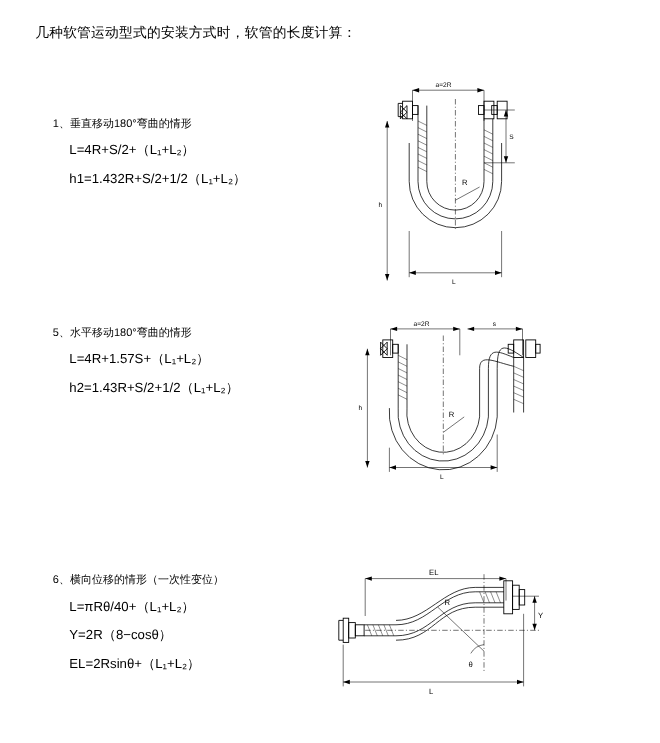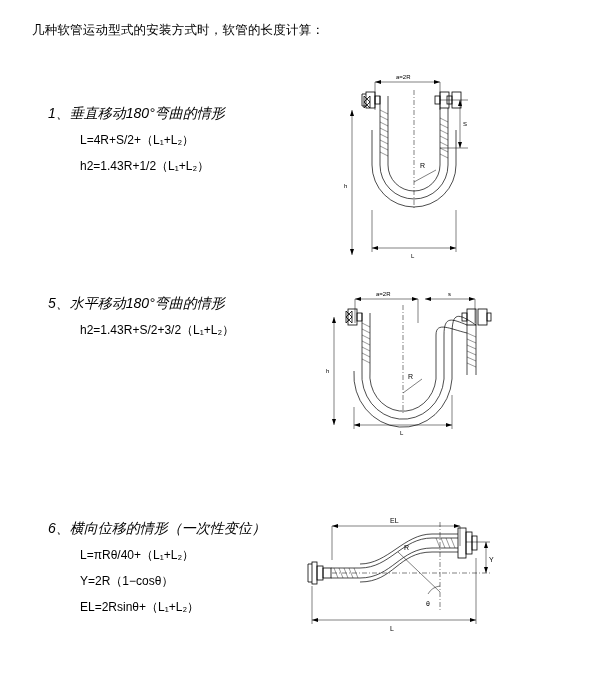--- a/index.html
+++ b/index.html
@@ -39,28 +39,27 @@
   .sec2 { top: 295px; }
   .sec3 { top: 520px; }
 
   .text-block {
     position: absolute;
     left: 48px;
     top: 0;
     width: 250px;
   }
   .sec-title {
-    font-size: 14px;
+    font-size: 10px;
     margin-bottom: 9px;
     white-space: nowrap;
-    font-style: italic;
   }
   .formula {
     font-size: 12px;
-    margin-left: 32px;
+    margin-left: 15px;
     margin-bottom: 9px;
     white-space: nowrap;
   }
 
   
   .drawing {
     position: absolute;
     top: -35px;
   }
   .d1 { left: 300px; }
@@ -81,21 +80,21 @@
 <body>
 
 <div class="page">
 
   <div class="heading">几种软管运动型式的安装方式时，软管的长度计算：</div>
 
   <div class="section sec1">
     <div class="text-block">
       <div class="sec-title">1、垂直移动180°弯曲的情形</div>
       <div class="formula">L=4R+S/2+（L₁+L₂）</div>
-      <div class="formula">h2=1.43R+1/2（L₁+L₂）</div>
+      <div class="formula">h1=1.432R+S/2+1/2（L₁+L₂）</div>
     </div>
 
     <div class="drawing d1">
       <svg width="230" height="210" viewBox="0 0 230 210">
 
         <line class="thin" x1="75" y1="12" x2="140" y2="12"></line>
         <path class="fl" d="M75,12 l6,-2 l0,4 z"></path>
         <path class="fl" d="M140,12 l-6,-2 l0,4 z"></path>
         <text class="dimtxt" x="96" y="9">a=2R</text>
 
@@ -171,21 +170,22 @@
         <text class="dimtxt" x="111" y="188">L</text>
         <line class="thin" x1="72" y1="140" x2="72" y2="182"></line>
         <line class="thin" x1="156" y1="140" x2="156" y2="182"></line>
       </svg>
     </div>
   </div>
 
   <div class="section sec2">
     <div class="text-block">
       <div class="sec-title">5、水平移动180°弯曲的情形</div>
-      <div class="formula">h2=1.43R+S/2+3/2（L₁+L₂）</div>
+      <div class="formula">L=4R+1.57S+（L₁+L₂）</div>
+      <div class="formula">h2=1.43R+S/2+1/2（L₁+L₂）</div>
     </div>
 
     <div class="drawing d2">
       <svg width="230" height="190" viewBox="0 0 230 190">
 
         <line class="thin" x1="55" y1="24" x2="118" y2="24"></line>
         <path class="fl" d="M55,24 l6,-2 l0,4 z"></path>
         <path class="fl" d="M118,24 l-6,-2 l0,4 z"></path>
         <text class="dimtxt" x="76" y="21">a=2R</text>
 
@@ -255,21 +255,21 @@
         <line class="thin" x1="54" y1="132" x2="54" y2="154"></line>
         <line class="thin" x1="152" y1="120" x2="152" y2="154"></line>
       </svg>
     </div>
   </div>
 
   <div class="section sec3">
     <div class="text-block">
       <div class="sec-title">6、横向位移的情形（一次性变位）</div>
       <div class="formula">L=πRθ/40+（L₁+L₂）</div>
-      <div class="formula">Y=2R（1−cosθ）</div>
+      <div class="formula">Y=2R（8−cosθ）</div>
       <div class="formula">EL=2Rsinθ+（L₁+L₂）</div>
     </div>
 
     <div class="drawing d3">
       <svg width="240" height="145" viewBox="0 0 240 145">
 
         <line class="thin" x1="42" y1="24" x2="170" y2="24"></line>
         <path class="fl" d="M42,24 l6,-2 l0,4 z"></path>
         <path class="fl" d="M170,24 l-6,-2 l0,4 z"></path>
         <text class="dimtxt7" x="100" y="21">EL</text>

